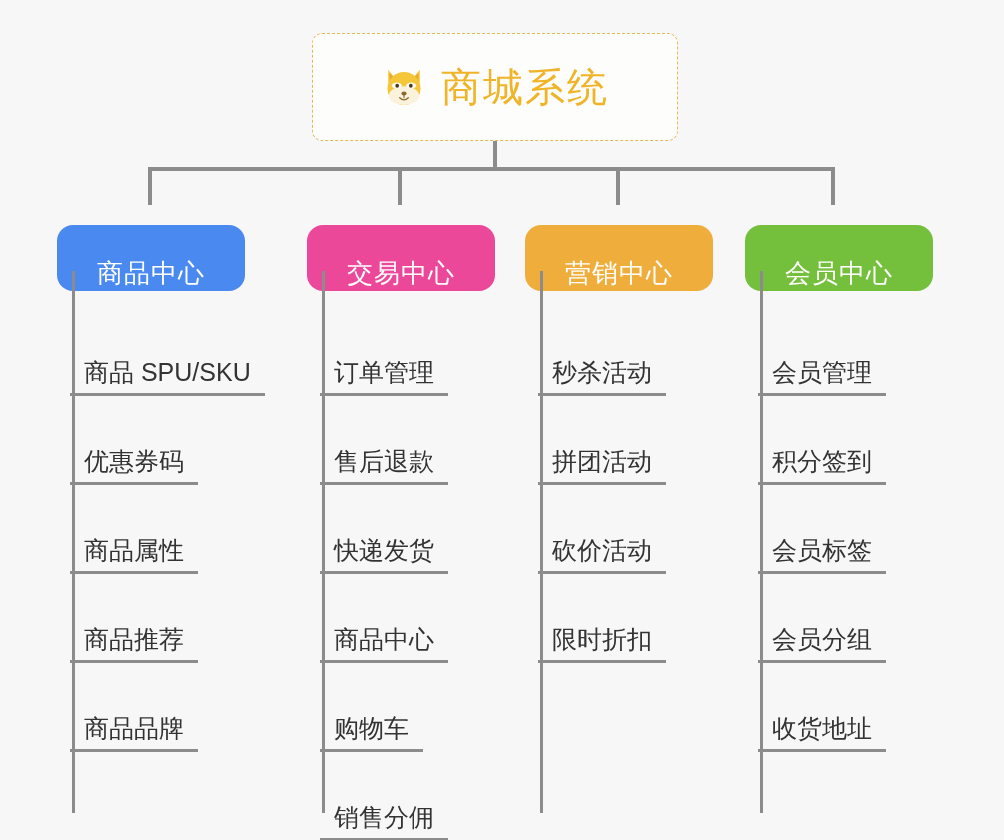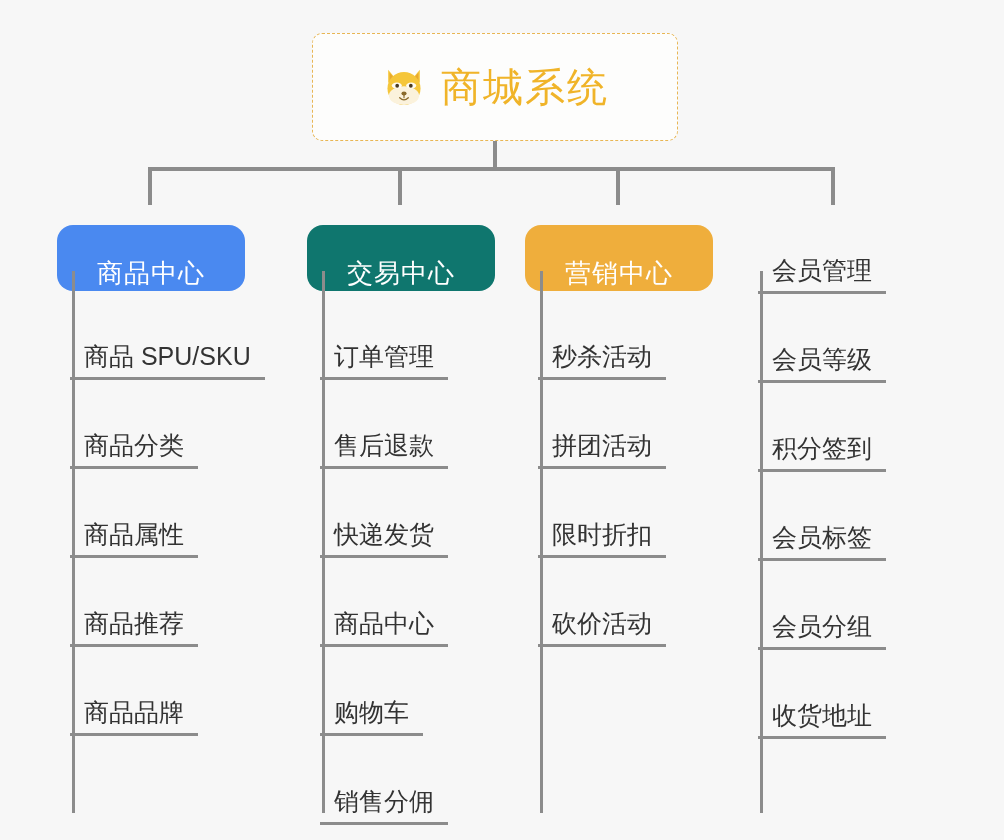--- a/index.html
+++ b/index.html
@@ -97,21 +97,21 @@
   
   .branch-spine {
     position: absolute;
     width: 3px;
     background: #8c8c8c;
     top: 66px;
   }
 
   .leaves {
     position: relative;
-    margin-top: 0;
+    margin-top: 16px;
   }
   .leaf {
     position: relative;
     height: 89px;
     box-sizing: border-box;
     display: flex;
     align-items: flex-end;
   }
   .leaf-inner {
     position: relative;
@@ -124,21 +124,21 @@
     white-space: nowrap;
     line-height: 1.1;
   }
 
   
   .branch-1 { left: 57px; }
   .branch-1 .branch-head { width: 188px; background: #4a89f0; }
   .branch-1 .branch-spine { left: 15px; height: 542px; }
 
   .branch-2 { left: 307px; }
-  .branch-2 .branch-head { width: 188px; background: #0f766e; }
+  .branch-2 .branch-head { width: 188px; background: #ec4899; }
   .branch-2 .branch-spine { left: 15px; height: 542px; }
 
   .branch-3 { left: 525px; }
   .branch-3 .branch-head { width: 188px; background: #efae3c; }
   .branch-3 .branch-spine { left: 15px; height: 542px; }
 
   .branch-4 { left: 745px; }
   .branch-4 .branch-head { width: 188px; background: #74c03c; }
   .branch-4 .branch-spine { left: 15px; height: 542px; }
 </style>
@@ -180,21 +180,21 @@
   <div class="branch branch-1">
     <div class="branch-head">
       <span>商品中心</span>
     </div>
     <div class="branch-spine"></div>
     <div class="leaves">
       <div class="leaf">
           <span class="leaf-inner">商品 SPU/SKU</span>
         </div>
       <div class="leaf">
-          <span class="leaf-inner">商品分类</span>
+          <span class="leaf-inner">优惠券码</span>
         </div>
       <div class="leaf">
           <span class="leaf-inner">商品属性</span>
         </div>
       <div class="leaf">
           <span class="leaf-inner">商品推荐</span>
         </div>
       <div class="leaf">
           <span class="leaf-inner">商品品牌</span>
         </div>
@@ -234,38 +234,38 @@
     </div>
     <div class="branch-spine"></div>
     <div class="leaves">
       <div class="leaf">
           <span class="leaf-inner">秒杀活动</span>
         </div>
       <div class="leaf">
           <span class="leaf-inner">拼团活动</span>
         </div>
       <div class="leaf">
+          <span class="leaf-inner">砍价活动</span>
+        </div>
+      <div class="leaf">
           <span class="leaf-inner">限时折扣</span>
         </div>
-      <div class="leaf">
-          <span class="leaf-inner">砍价活动</span>
-        </div>
     </div>
   </div>
 
   <div class="branch branch-4">
+    <div class="branch-head">
+      <span>会员中心</span>
+    </div>
     <div class="branch-spine"></div>
     <div class="leaves">
       <div class="leaf">
           <span class="leaf-inner">会员管理</span>
         </div>
       <div class="leaf">
-          <span class="leaf-inner">会员等级</span>
-        </div>
-      <div class="leaf">
           <span class="leaf-inner">积分签到</span>
         </div>
       <div class="leaf">
           <span class="leaf-inner">会员标签</span>
         </div>
       <div class="leaf">
           <span class="leaf-inner">会员分组</span>
         </div>
       <div class="leaf">
           <span class="leaf-inner">收货地址</span>

